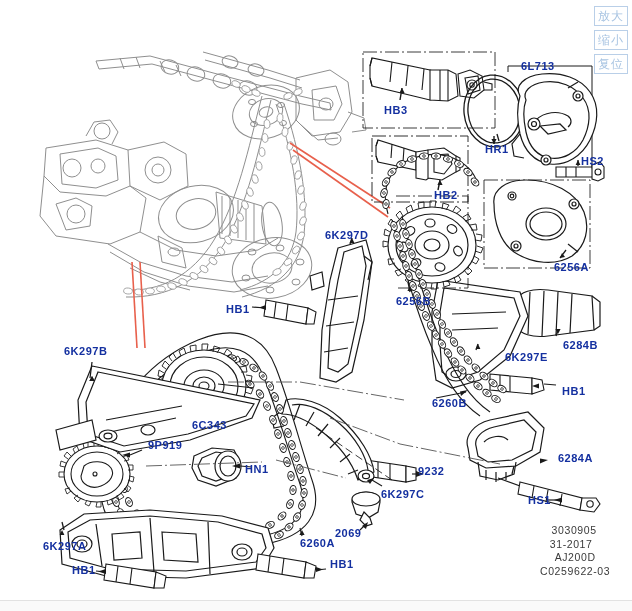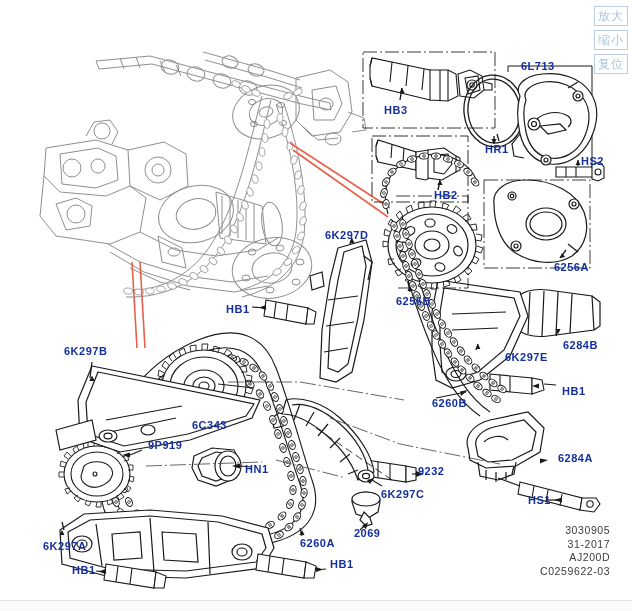--- a/index.html
+++ b/index.html
@@ -23,21 +23,21 @@
   }
 
   
   .refblock{
     position:absolute;
     left:528px;top:524px;
     color:#3a3a3a;
     font-size:10.5px;
     line-height:13.5px;
     font-family:"Liberation Sans", sans-serif;
-    text-align:right;
+    text-align:center;
     white-space:nowrap;
   }
   .refblock div{letter-spacing:.6px;}
   .refblock .r1{margin-left:10px;}
   .refblock .r2{margin-left:4px;}
   .refblock .r3{margin-left:12px;}
   .refblock .r4{margin-left:12px;}
 
   
   #zoomctl{
@@ -789,21 +789,21 @@
   <div class="label" style="left:562px;top:386px">HB1</div>
   <div class="label" style="left:432px;top:398px">6260B</div>
   <div class="label" style="left:64px;top:346px">6K297B</div>
   <div class="label" style="left:192px;top:420px">6C343</div>
   <div class="label" style="left:148px;top:440px">9P919</div>
   <div class="label" style="left:245px;top:464px">HN1</div>
   <div class="label" style="left:418px;top:466px">9232</div>
   <div class="label" style="left:381px;top:489px">6K297C</div>
   <div class="label" style="left:558px;top:453px">6284A</div>
   <div class="label" style="left:528px;top:495px">HS1</div>
-  <div class="label" style="left:354px;top:528px">2069</div>
+  <div class="label" style="left:335px;top:528px">2069</div>
   <div class="label" style="left:300px;top:538px">6260A</div>
   <div class="label" style="left:43px;top:541px">6K297A</div>
   <div class="label" style="left:72px;top:565px">HB1</div>
   <div class="label" style="left:330px;top:559px">HB1</div>
 
   <div class="refblock">
     <div class="r1">3030905</div>
     <div class="r2">31-2017</div>
     <div class="r3">AJ200D</div>
     <div class="r4">C0259622-03</div>

